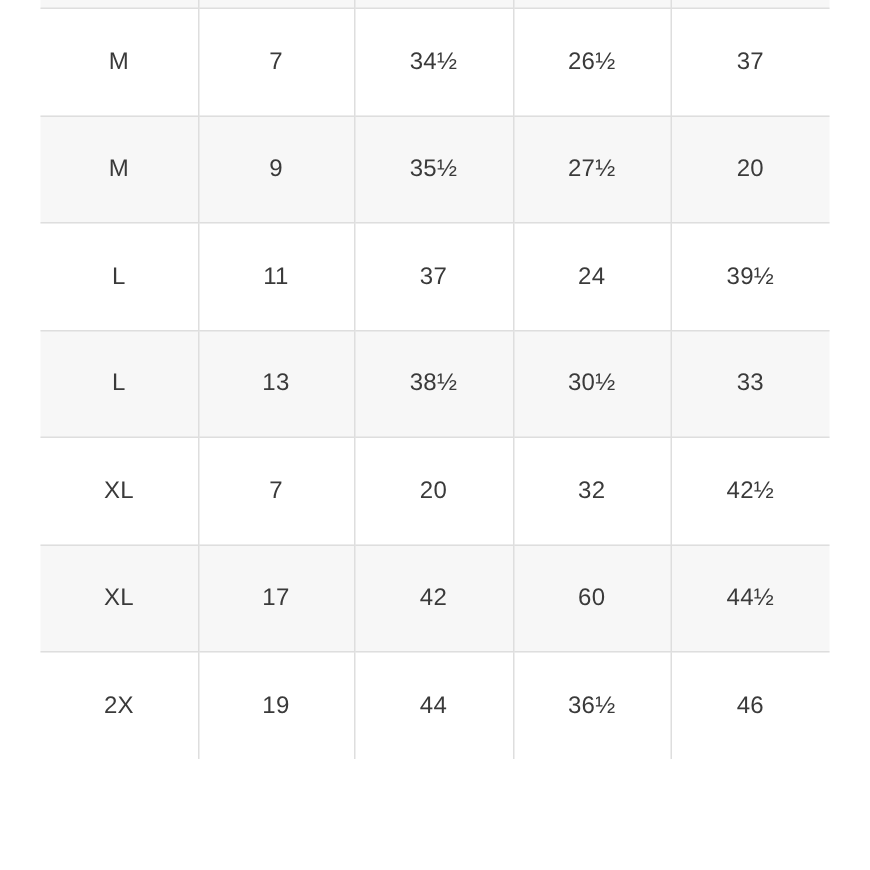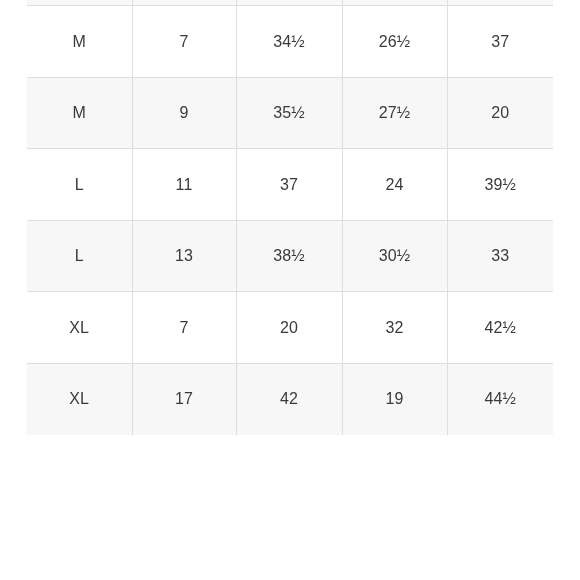--- a/index.html
+++ b/index.html
@@ -131,19 +131,26 @@
             <td><span class="cell-text">XL</span></td>
             <td><span class="cell-text">7</span></td>
             <td><span class="cell-text">20</span></td>
             <td><span class="cell-text">32</span></td>
             <td><span class="cell-text">42½</span></td>
           </tr>
           <tr class="striped">
             <td><span class="cell-text">XL</span></td>
             <td><span class="cell-text">17</span></td>
             <td><span class="cell-text">42</span></td>
+            <td><span class="cell-text">60</span></td>
+            <td><span class="cell-text">44½</span></td>
+          </tr>
+          <tr>
+            <td><span class="cell-text">2X</span></td>
             <td><span class="cell-text">19</span></td>
-            <td><span class="cell-text">44½</span></td>
+            <td><span class="cell-text">44</span></td>
+            <td><span class="cell-text">36½</span></td>
+            <td><span class="cell-text">46</span></td>
           </tr>
         </tbody>
     </table>
   </div>
 </div>
 
 </body></html>

